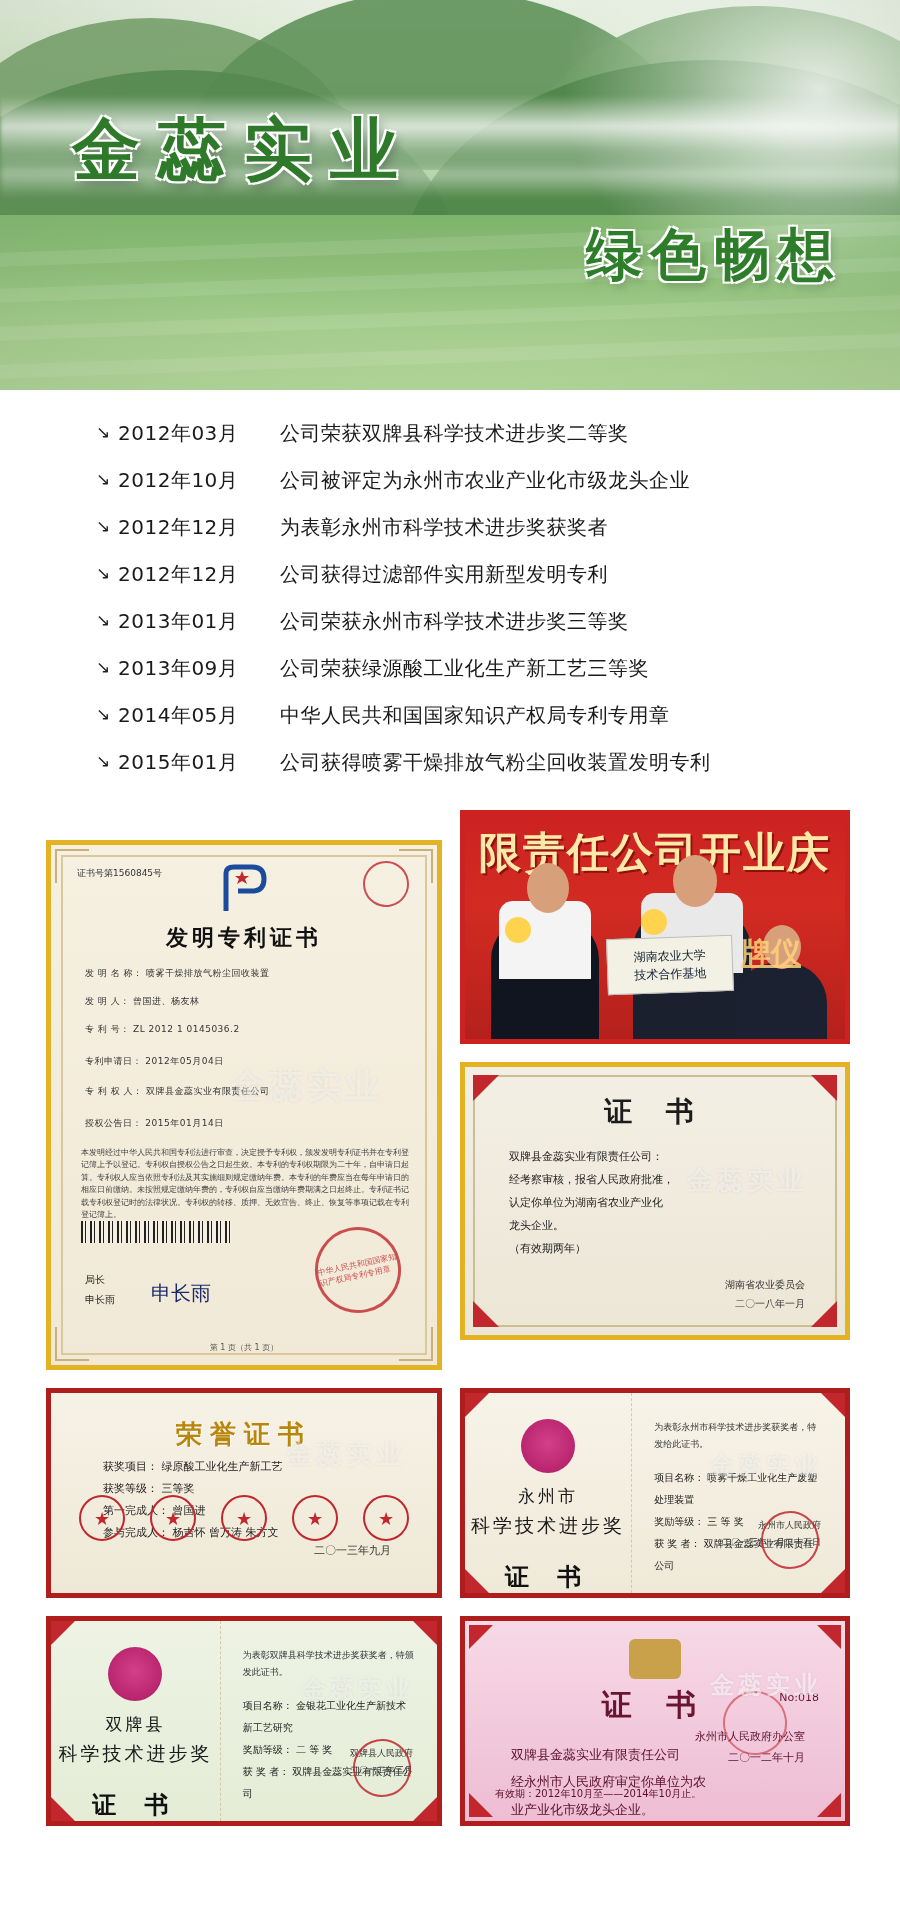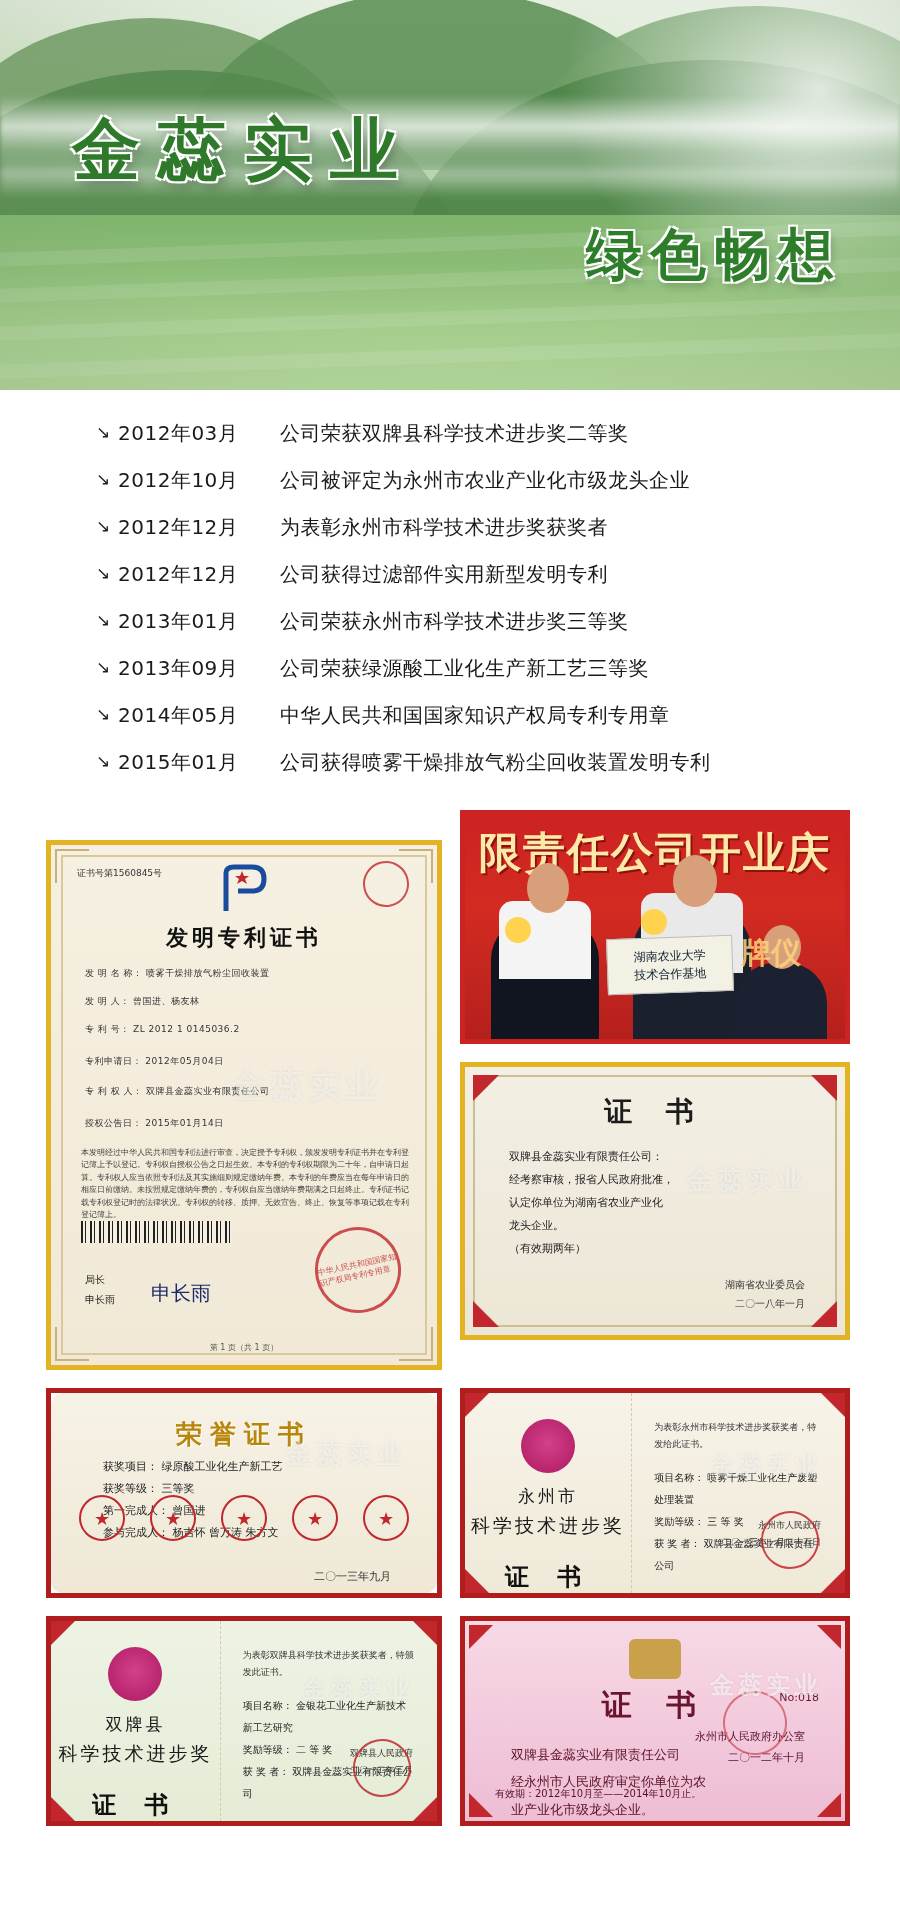--- a/index.html
+++ b/index.html
@@ -247,39 +247,38 @@
     font-size:11px; line-height:2.1; color:#222; font-family:"DejaVu Serif","Liberation Serif",serif;
   }
   .cb-foot {
     position:absolute; right:40px; bottom:22px; font-size:10px; color:#333; text-align:right; line-height:1.9;
   }
 
   
   .cert-honor {
     width:100%; height:100%; position:relative;
     background: linear-gradient(180deg,#f6f2e6 0%, #efe8d6 100%);
-    border-radius: 12px;
   }
   .ch-title {
     position:absolute; left:0; right:0; top:24px; text-align:center;
     font-size:26px; letter-spacing:8px; font-weight:bold; color:#b8860b;
     text-shadow: 1px 1px 0 #fff;
   }
   .ch-line {
     position:absolute; left:52px; font-size:11px; color:#1a1a1a;
     font-family:"DejaVu Serif","Liberation Serif",serif;
   }
   .ch-stars {
     position:absolute; left:28px; right:28px; bottom:52px; display:flex; justify-content:space-between;
   }
   .ch-star {
     width:46px; height:46px; border-radius:50%; border:2px solid #c1272d;
     color:#c1272d; display:flex; align-items:center; justify-content:center; font-size:18px;
   }
-  .ch-date { position:absolute; right:46px; bottom:9px; font-size:11px; color:#333;font-family:Liberation Mono, monospace; }
+  .ch-date { position:absolute; right:46px; bottom:35px; font-size:11px; color:#333;font-family:Liberation Mono, monospace; }
 
   
   .cert-split { width:100%; height:100%; display:flex; position:relative;
     background: linear-gradient(180deg,#f7f3e8 0%, #efe9d8 100%); }
   .cs-left { width:44%; position:relative; border-right:1px dashed #d5c9a6; }
   .cs-right { width:56%; position:relative; padding:26px 22px; }
   .cs-emblem {
     position:absolute; left:50%; top:26px; transform:translateX(-50%);
     width:54px; height:54px; border-radius:50%;
     background: radial-gradient(circle at 50% 45%, #d4408a 0%, #b8246e 70%, #8d1954 100%);
@@ -471,21 +470,21 @@
             <div class="po-head" style="right:44px;bottom:70px;width:38px;height:44px;"></div>
 
             <div class="po-flower" style="left:40px;bottom:96px;"></div>
             <div class="po-flower" style="left:176px;bottom:104px;"></div>
 
             <div class="po-sign" style="left:142px;bottom:46px;width:126px;height:56px;">
               <div>湖南农业大学</div>
               <div>技术合作基地</div>
             </div>
 
-            <div style="position:absolute;right:44px;top:118px;font-size:30px;color:#ffd27a;font-weight:bold;opacity:.85;">牌仪</div>
+            <div style="position:absolute;right:44px;top:118px;font-size:30px;color:#ffd27a;font-weight:bold;opacity:.85;text-decoration:underline;">牌仪</div>
           </div>
         </div>
 
         <div class="frame gold" style="width:390px;height:278px;">
           <div class="cert-basic">
             <div class="cb-border"></div>
             <div class="cb-title">证 书</div>
             <div class="cb-body" style="white-space:pre-line;">双牌县金蕊实业有限责任公司：
 经考察审核，报省人民政府批准，
 认定你单位为湖南省农业产业化

